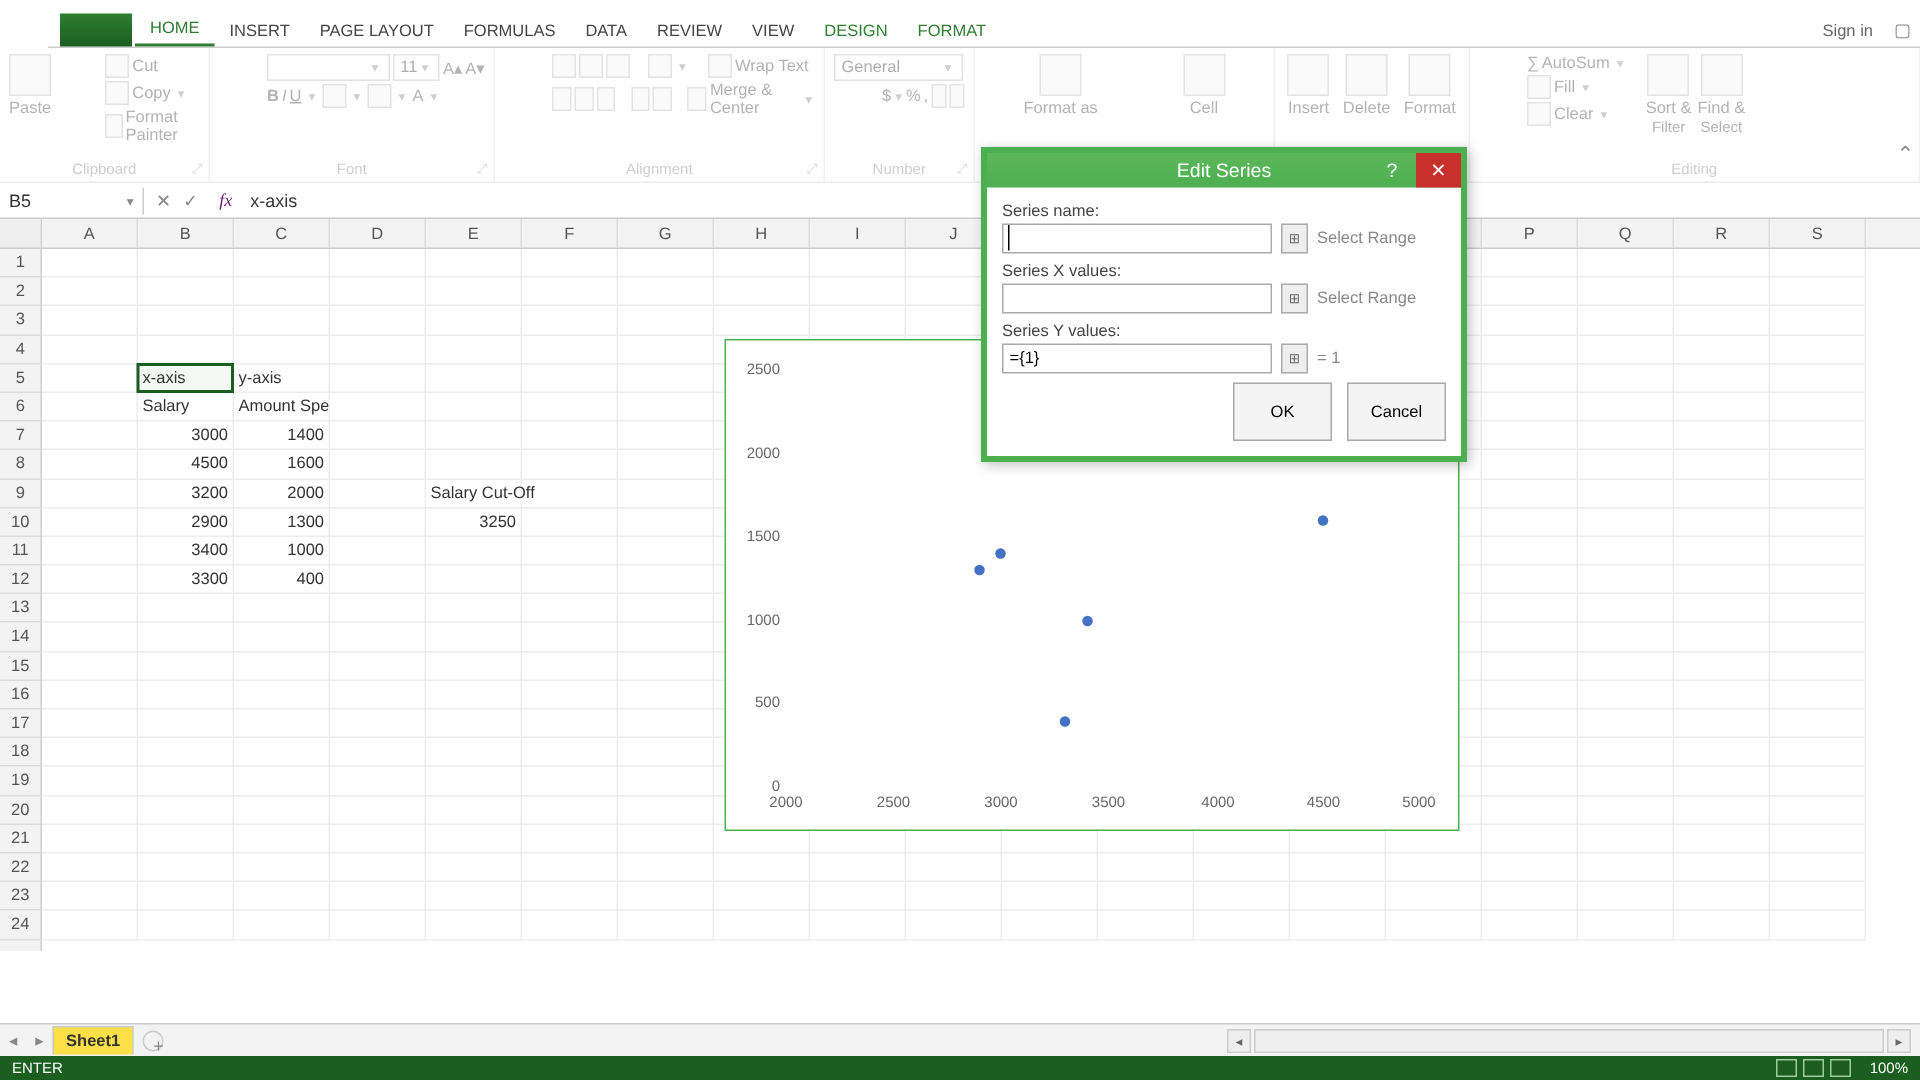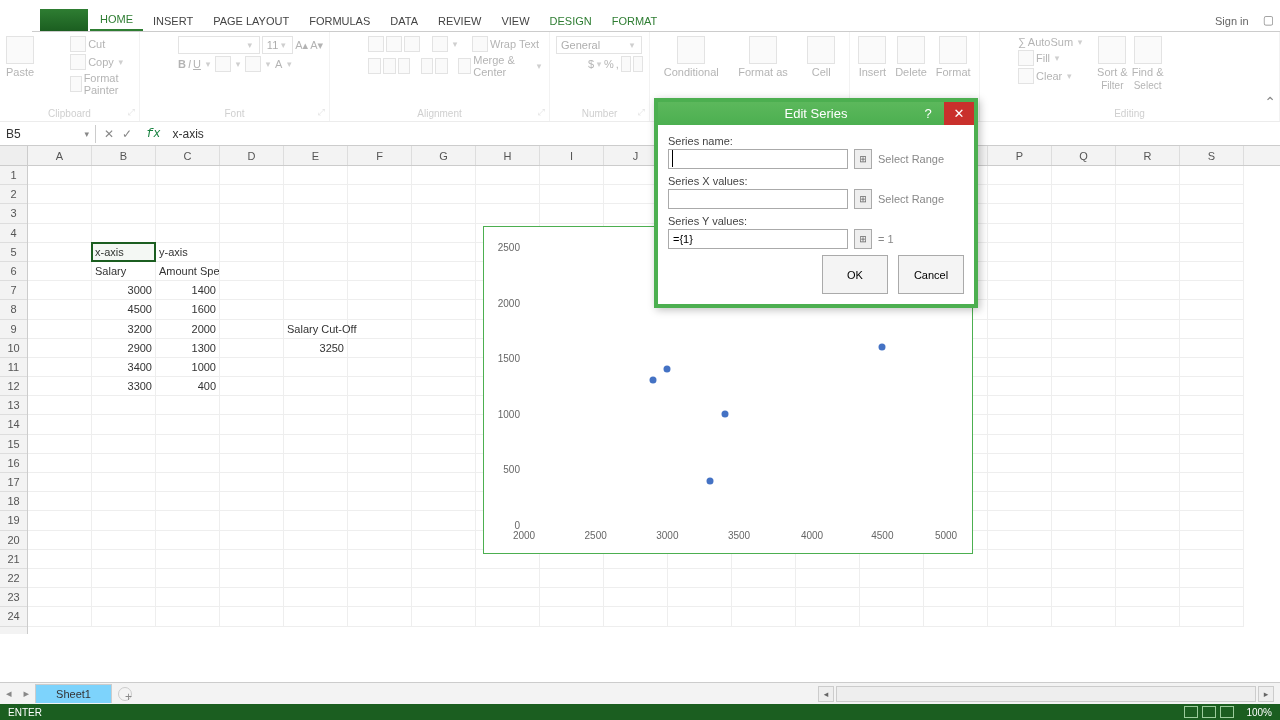--- a/index.html
+++ b/index.html
@@ -32,21 +32,21 @@
 .faded { opacity: 0.4; }
 .lbl { font-size: 11px; color: #444; }
 .combo { border: 1px solid #bbb; background: #fff; font-size: 11px; padding: 1px 4px; height: 18px; display: flex; align-items: center; }
 .dd { width: 10px; text-align: center; color: #888; font-size: 9px; }
 
 
 .fbar { height: 24px; border-bottom: 1px solid #ccc; display: flex; align-items: center; }
 .namebox { width: 96px; border-right: 1px solid #ccc; padding: 2px 6px; font-size: 12px; display:flex; align-items:center;}
 .namebox .nb-dd { margin-left:auto; color:#888; font-size:9px;}
 .fx-btns { display: flex; gap: 8px; padding: 0 8px; color: #888; }
-.fx-label { font-style: italic; font-family: Liberation Mono, monospace; color: #15803d; padding: 0 6px; }
+.fx-label { font-style: italic; font-family: Liberation Serif, serif; color: #701a75; padding: 0 6px; }
 .fx-input { flex: 1; padding: 2px 6px; }
 
 
 .gridwrap { position: relative; height: 488px; display: flex; }
 .rowhdrs { width: 28px; background: #f3f3f3; border-right: 1px solid #ccc; }
 .corner { height: 20px; border-bottom: 1px solid #ccc; background: #eee; }
 .rh { height: 19.2px; border-bottom: 1px solid #ddd; text-align: center; font-size: 11px; color: #555; line-height: 19px; }
 .cols { flex: 1; overflow: hidden; position: relative; }
 .colhdrs { height: 20px; display: flex; background: #f3f3f3; border-bottom: 1px solid #ccc; }
 .ch { width: 64px; border-right: 1px solid #ddd; text-align: center; font-size: 11px; color: #555; line-height: 20px; }
@@ -74,21 +74,21 @@
 .dialog input.fld { flex: 0 0 180px; height: 20px; border: 1px solid #aaa; padding: 1px 4px; font-size: 11px; }
 .dialog .rng-btn { width: 18px; height: 20px; border: 1px solid #aaa; background: #eee; font-size: 9px; text-align:center; line-height:18px; color:#666;}
 .dialog .hint { font-size: 11px; color: #888; }
 .dialog .dbtns { display: flex; justify-content: flex-end; gap: 10px; margin-top: 6px; }
 .dialog button { width: 66px; height: 39px; border: 1px solid #aaa; background: #f4f4f4; font-size: 11px; }
 .cursor-caret { position: absolute; width: 1px; height: 17px; background: #000; }
 
 
 .sheettabs { position: absolute; bottom: 16px; left: 0; right: 0; height: 22px; border-top: 1px solid #ccc; display: flex; align-items: center; background: #f3f3f3; font-size: 11px; }
 .sheettabs .nav { padding: 0 6px; color: #888; }
-.sheettabs .stab { padding: 3px 20px; background: #7dd3fc; border: 1px solid #ccc; border-bottom: none; font-weight: normal; }
+.sheettabs .stab { padding: 3px 8px; background: #fde047; border: 1px solid #ccc; border-bottom: none; font-weight: bold; }
 .sheettabs .add { padding: 3px 6px; color: #888; border:1px solid #ccc; border-radius:50%; width:14px; height:14px; line-height:12px; text-align:center; margin-left:6px; font-size:12px;}
 .sheettabs .hscroll { flex:1; display:flex; justify-content:flex-end; gap:2px; padding-right:6px;}
 .sheettabs .sbbtn { width:16px; height:16px; border:1px solid #ccc; background:#eee; font-size:9px; text-align:center; line-height:14px; color:#666;}
 .sheettabs .sbtrack { width:420px; height:16px; border:1px solid #ccc; background:#eee;}
 
 
 .status { position: absolute; bottom: 0; left: 0; right: 0; height: 16px; background: #1b5e20; color: #fff; font-size: 10px; display: flex; align-items: center; padding: 0 8px; }
 .status .sp { flex: 1; }
 .status .zicon { width:14px; height:12px; border:1px solid #9ccc9c; margin:0 2px;}
 .status .zoom { margin-left: 10px; }
@@ -214,24 +214,20 @@
         <span class="lbl">,</span>
         <span class="icon sm-icon"></span>
         <span class="icon sm-icon"></span>
       </div>
     </div>
     <div class="group-label"><span>Number</span><span class="dlg">⤢</span></div>
   </div>
 
   <div class="group" style="width:200px">
     <div class="group-body" style="justify-content:space-around">
-      <div class="btncol" style="align-items:center">
-          <span class="icon big-icon"></span>
-          <span class="lbl">Conditional</span>
-        </div>
       <div class="btncol" style="align-items:center">
           <span class="icon big-icon"></span>
           <span class="lbl">Format as</span>
         </div>
       <div class="btncol" style="align-items:center">
           <span class="icon big-icon"></span>
           <span class="lbl">Cell</span>
         </div>
     </div>
     <div class="group-label"></div>

